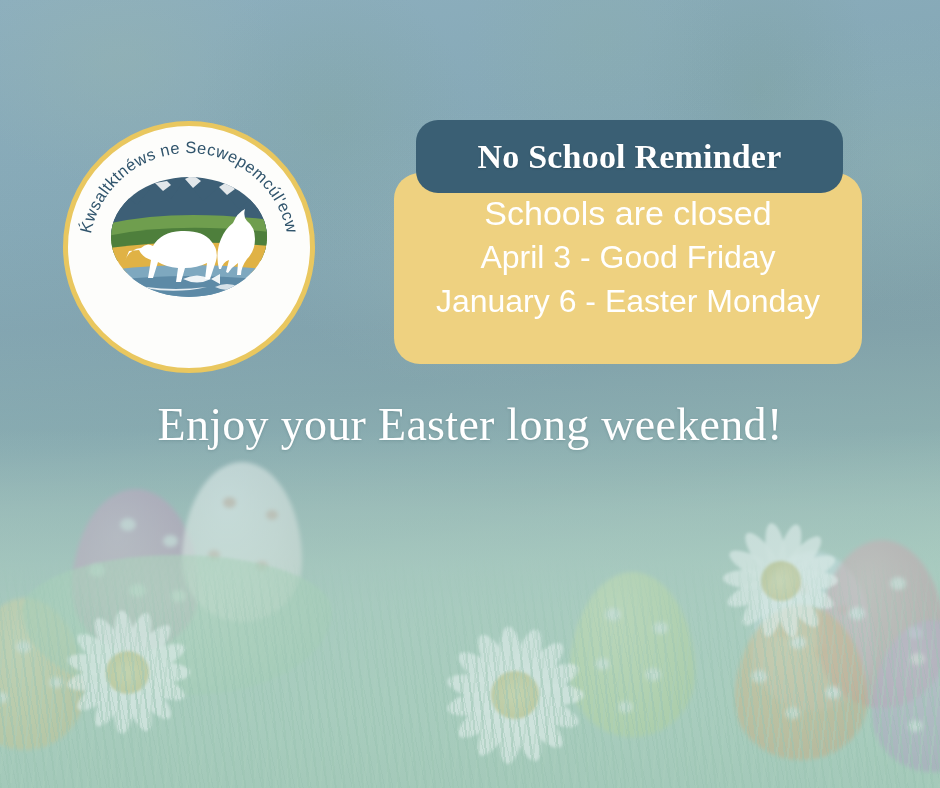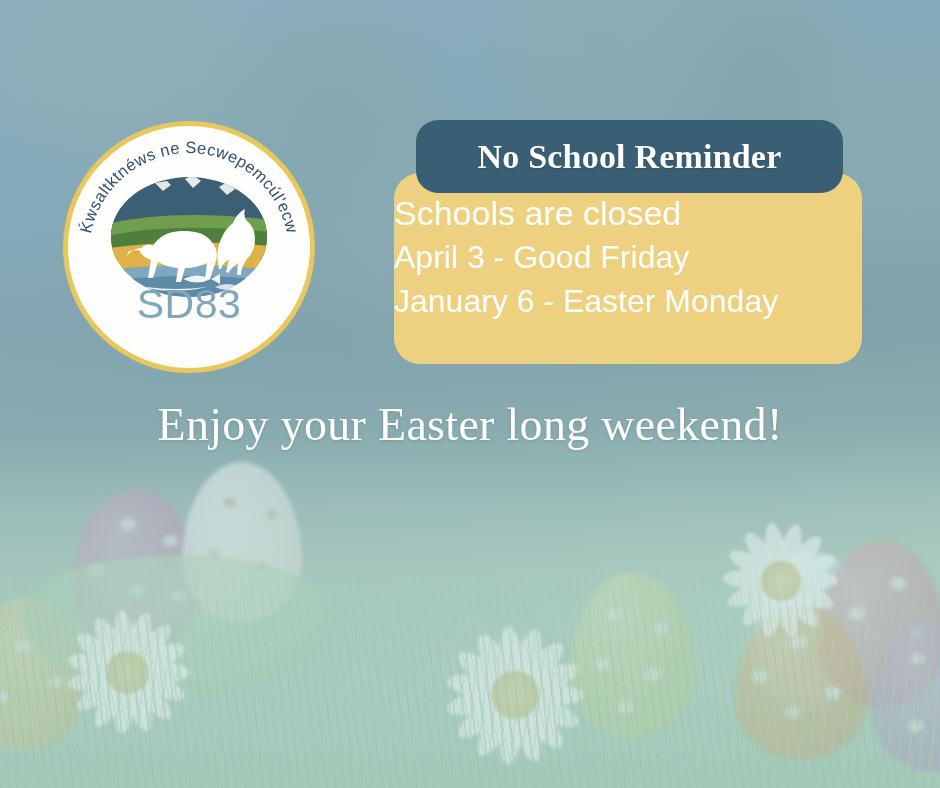--- a/index.html
+++ b/index.html
@@ -167,20 +167,21 @@
   #info-card {
     position: absolute;
     left: 394px;
     top: 173px;
     width: 468px;
     height: 191px;
     background: #eed180;
     border-radius: 26px;
   }
   #info-card .line {
+    text-align: center;
     color: #ffffff;
     font-family: "Liberation Sans", sans-serif;
     line-height: 1.22;
   }
   #info-card .lead {
     font-size: 34px;
     font-weight: 400;
     padding-top: 20px;
   }
   #info-card .strong {
@@ -380,21 +381,20 @@
 
         <path d="M62 140 q4 -12 16 -13 q6 -6 12 -2 q8 -14 28 -15 q22 -1 30 10 q8 9 5 20 l-6 18 l-5 0 l2 -16 q-10 5 -22 5 l-4 14 l-5 0 l2 -14 q-12 -1 -20 -6 l-5 16 l-5 0 l3 -18 q-9 -3 -12 -10 l-10 1 z" fill="#ffffff"></path>
 
         <path d="M156 148 q-4 -16 2 -30 q4 -10 12 -16 q4 -10 12 -14 q-2 8 2 12 q8 6 8 18 q0 12 -8 20 q-6 8 -6 16 l-4 0 l1 -12 q-6 4 -10 10 l-2 -1 l3 -12 q-6 2 -8 9 z" fill="#ffffff"></path>
       </g>
 
       <text font-family="Liberation Sans, sans-serif" font-size="16.5" fill="#30546c" letter-spacing="0.4">
         <textPath href="#arcPath" startOffset="50%" text-anchor="middle">Ḱwsaltktnéws ne Secwepemcúl'ecw</textPath>
       </text>
     </svg>
-    <div class="sd83">SD83</div>
   </div>
 
   <div id="info-card">
     <div class="line lead">Schools are closed</div>
     <div class="line strong">April 3 - Good Friday</div>
     <div class="line strong">January 6 - Easter Monday</div>
   </div>
 
   <div id="tagline">Enjoy your Easter long weekend!</div>
 

